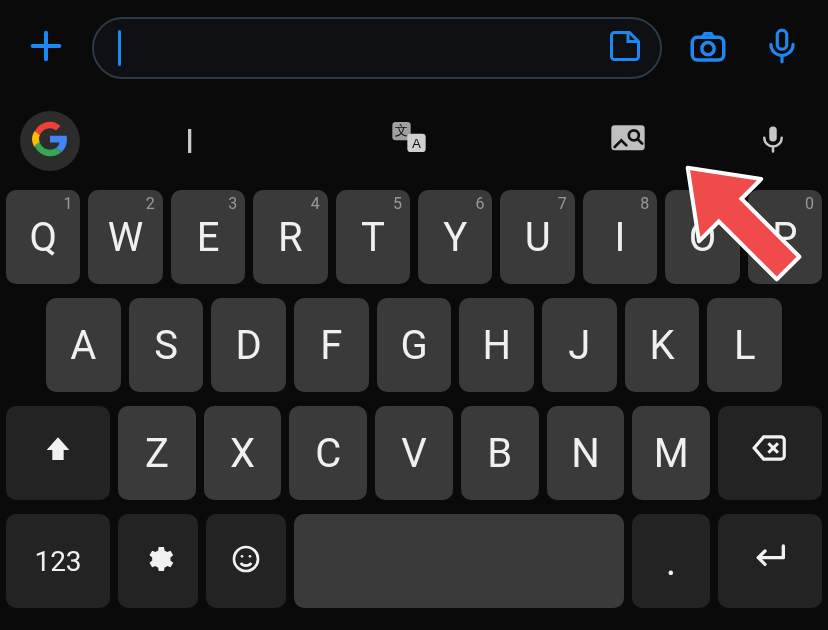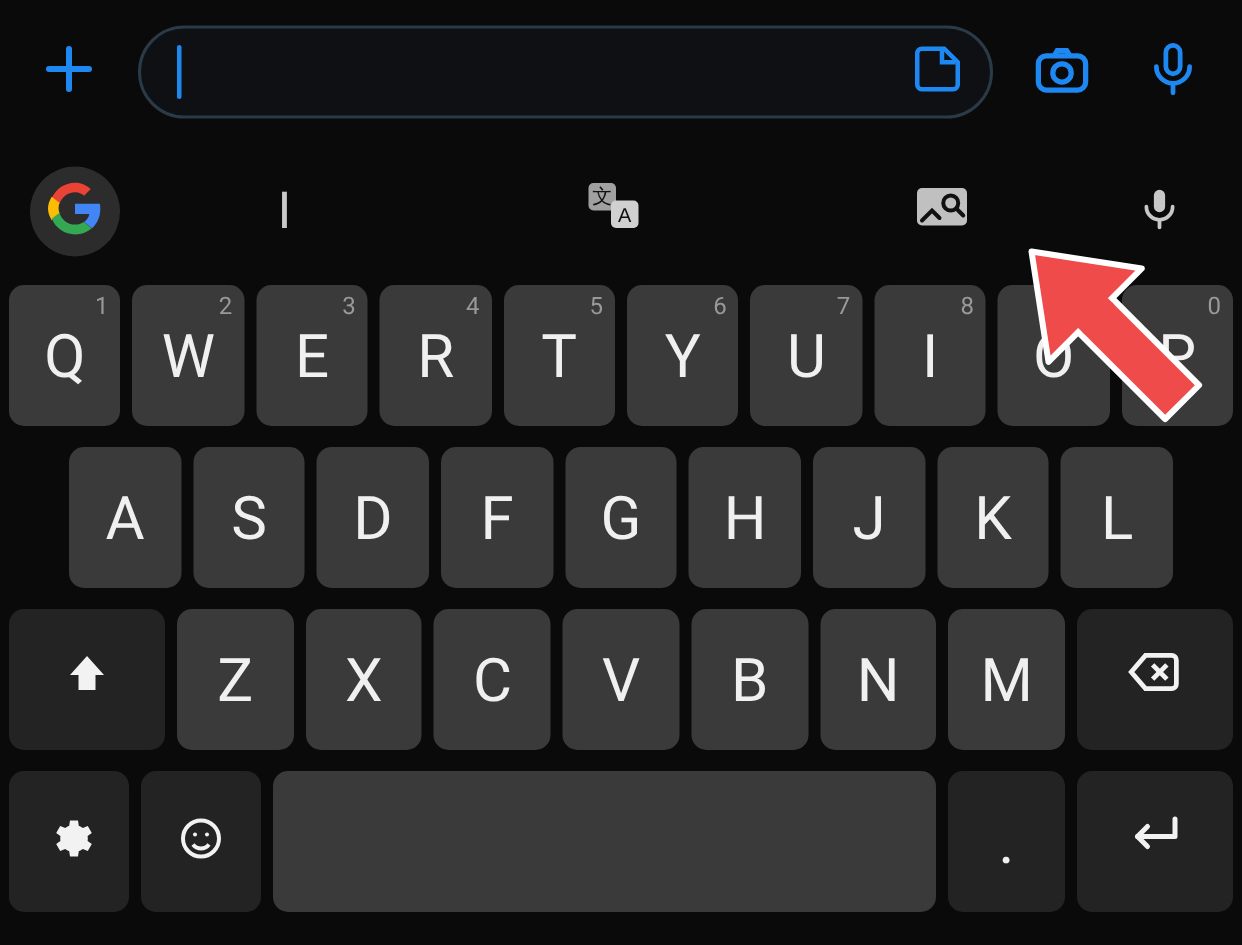--- a/index.html
+++ b/index.html
@@ -324,20 +324,23 @@
         <svg width="38" height="38" viewBox="0 0 24 24" fill="none" stroke="#f2f2f2" stroke-width="2">
             <path d="M8 5h11a2 2 0 0 1 2 2v10a2 2 0 0 1-2 2H8l-6-7 6-7z"></path>
             <line x1="11" y1="9" x2="17" y2="15"></line>
             <line x1="17" y1="9" x2="11" y2="15"></line>
           </svg>
       </span>
     </div>
   </div>
 
   <div class="row">
+    <div class="key fn sym-key">
+      <span>123</span>
+    </div>
     <div class="key fn settings-key">
       <span>
         <svg width="32" height="32" viewBox="0 0 24 24" fill="#f2f2f2">
             <path d="M12 8a4 4 0 1 0 0 8 4 4 0 0 0 0-8zm9.4 4a7.6 7.6 0 0 0-.1-1.2l2.1-1.6-2-3.4-2.5 1a7.5 7.5 0 0 0-2-1.2L16.5 3h-4l-.4 2.6a7.5 7.5 0 0 0-2 1.2l-2.5-1-2 3.4 2.1 1.6a7.6 7.6 0 0 0 0 2.4l-2.1 1.6 2 3.4 2.5-1a7.5 7.5 0 0 0 2 1.2l.4 2.6h4l.4-2.6a7.5 7.5 0 0 0 2-1.2l2.5 1 2-3.4-2.1-1.6c.1-.4.1-.8.1-1.2z"></path>
           </svg>
       </span>
     </div>
     <div class="key fn emoji-key">
       <span>
         <svg width="32" height="32" viewBox="0 0 24 24" fill="none" stroke="#f2f2f2" stroke-width="2">

